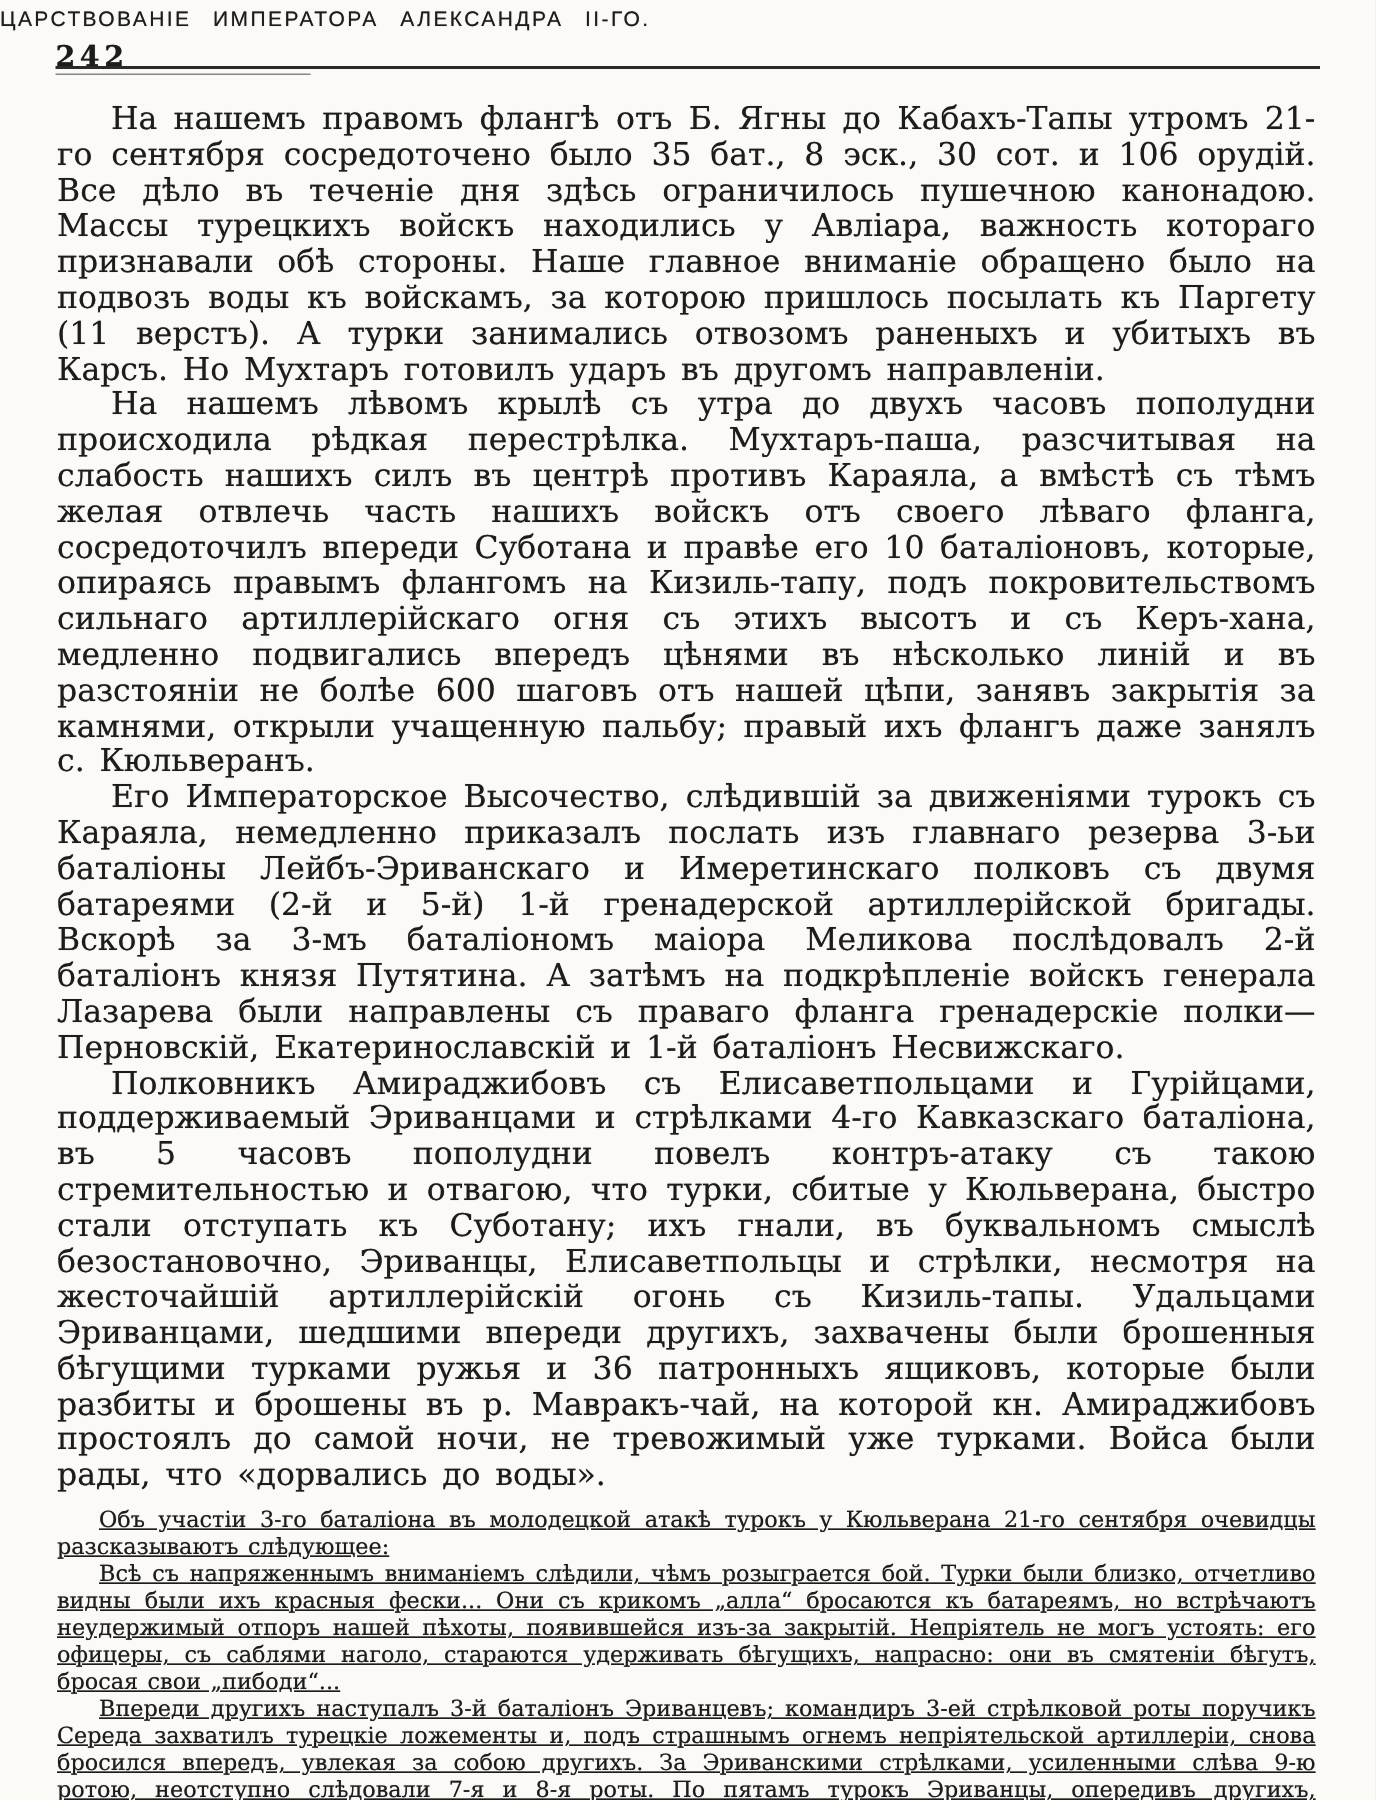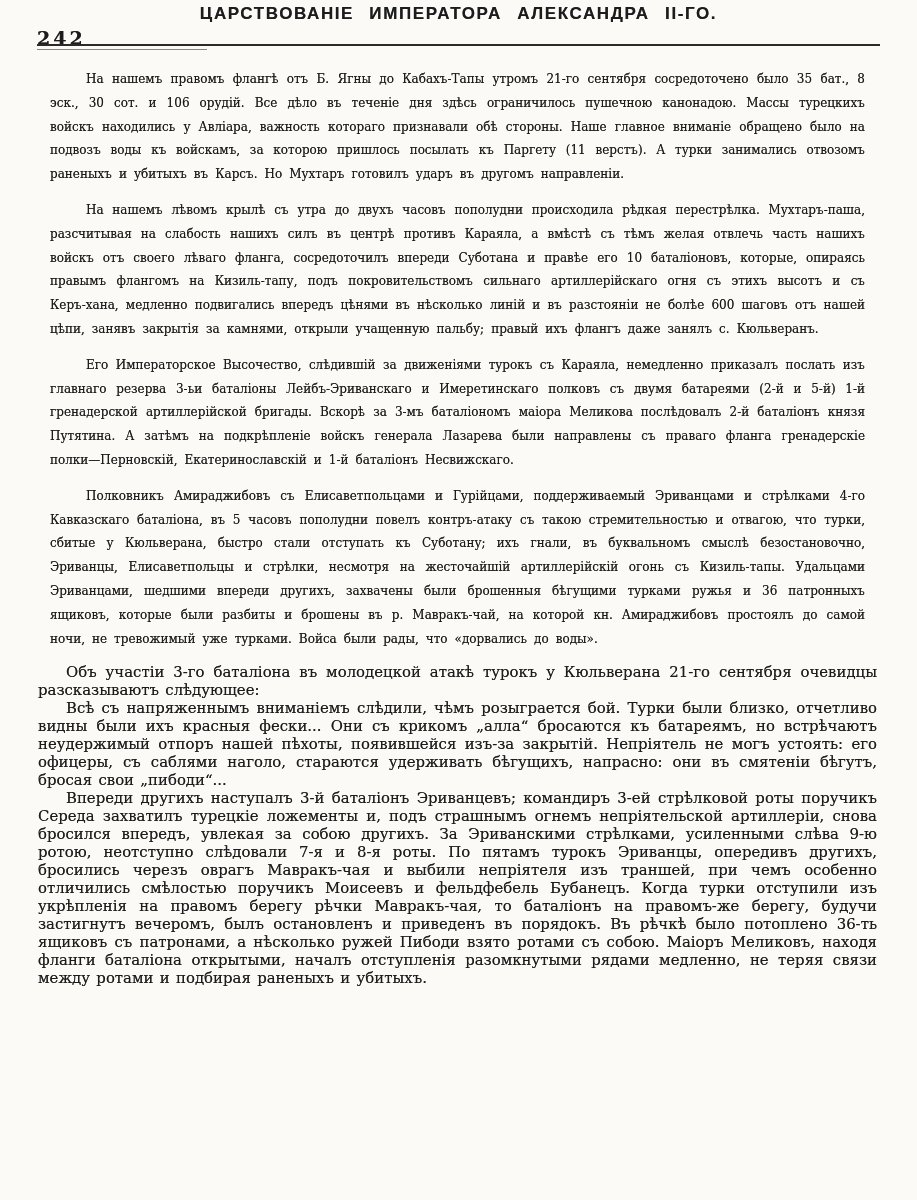--- a/index.html
+++ b/index.html
@@ -25,24 +25,24 @@
   .page-number {
     position: absolute;
     left: 37px;
     top: 27px;
     font-size: 19px;
     font-weight: bold;
     letter-spacing: 3px;
     font-family: "DejaVu Serif", serif;
   }
   .running-head {
-    text-align: center;
+    text-align: left;
     font-family: "Liberation Sans", sans-serif;
-    font-weight: bold;
-    font-size: 17px;
+    font-weight: normal;
+    font-size: 14px;
     letter-spacing: 1.6px;
     word-spacing: 9px;
     padding-top: 4px;
   }
   .header-rule {
     margin: 14px 37px 0 37px;
     border-top: 2.5px solid #2a2a2a;
     position: relative;
   }
   .header-rule .sub-rule {
@@ -59,37 +59,38 @@
     font-size: 19.5px;
     line-height: 28px;
     text-align: justify;
     text-align-last: center;
     word-spacing: 4px;
   }
   .body-text {
     margin: 22px 40px 0 38px;
   }
   .body-text p {
-    margin: 12px;
-    font-size: 12px;
+    margin: 0;
+    font-size: 21px;
     line-height: 23.8px;
     text-align: justify;
     text-indent: 36px;
     word-spacing: 3.2px;
   }
   .small-text {
     margin: 8px 40px 0 38px;
   }
   .small-text p {
     margin: 0;
     font-size: 14.9px;
     line-height: 18px;
     text-align: justify;
     text-indent: 28px;
     word-spacing: 1.6px;
+    text-decoration: underline;
   }
 </style>
 </head>
 <body>
 
 <div class="page">
 
   <div class="header">
     <span class="page-number">242</span>
     <div class="running-head">ЦАРСТВОВАНІЕ ИМПЕРАТОРА АЛЕКСАНДРА II-ГО.</div>

